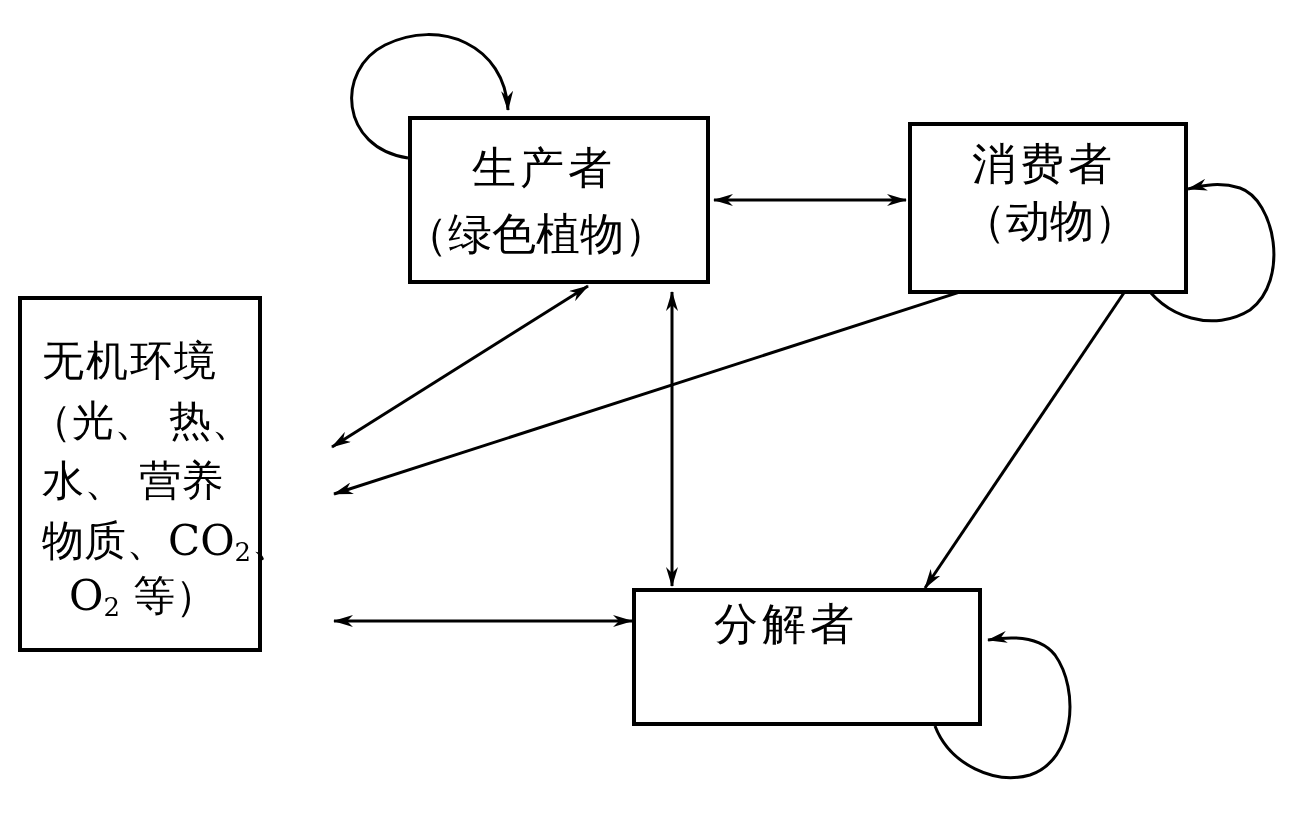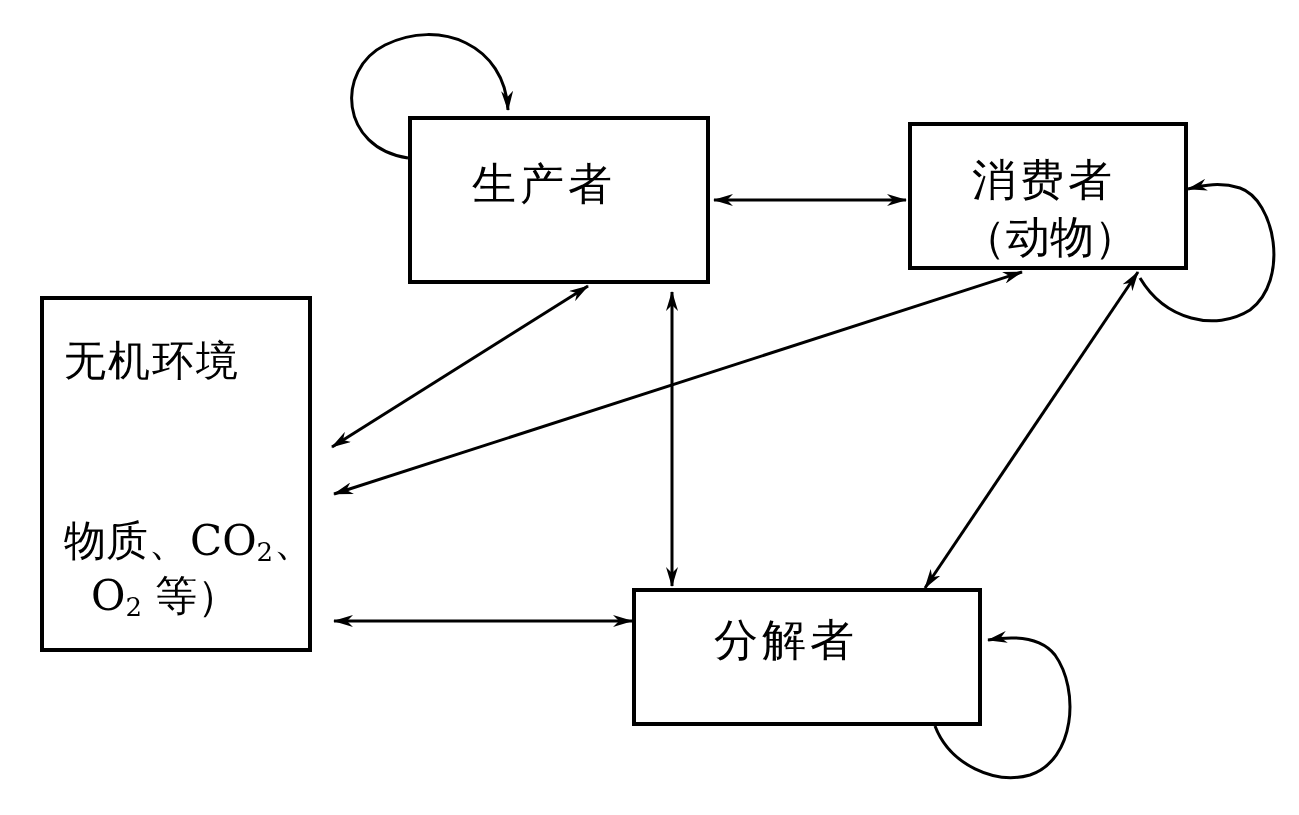--- a/index.html
+++ b/index.html
@@ -1,20 +1,20 @@
 <!DOCTYPE html>
 <html><head>
   <meta charset="utf-8">
   <style>
     html, body { margin: 0; padding: 0; background: #ffffff; }
     body { width: 1299px; height: 815px; position: relative; overflow: hidden;
            font-family: "DejaVu Serif", "Liberation Serif", serif; color: #000; }
     svg.links { position: absolute; left: 0; top: 0; width: 1299px; height: 815px; }
     .node { position: absolute; border: 4px solid #000; box-sizing: border-box; background: #fff; }
-    .label { position: absolute; white-space: nowrap; font-size: 44px; line-height: 1; color: #000; margin-top: 16px; }
+    .label { position: absolute; white-space: nowrap; font-size: 44px; line-height: 1; color: #000; }
     .env-line { position: absolute; left: 20px; font-size: 42px; line-height: 1; white-space: nowrap; }
     sub { font-size: 26px; vertical-align: -6px; }
   </style>
 </head>
 <body>
 
 <svg class="links" xmlns="http://www.w3.org/2000/svg">
   <defs>
     <marker id="ah" viewBox="0 0 20 12" refX="19" refY="6" markerWidth="20" markerHeight="12" markerUnits="userSpaceOnUse" orient="auto-start-reverse">
       <path d="M0,0 L20,6 L0,12 L6,6 Z" fill="#000"></path>
@@ -28,28 +28,31 @@
     <line x1="1138" y1="272" x2="925" y2="588" marker-start="url(#ah)" marker-end="url(#ah)"></line>
     <line x1="334" y1="621" x2="632" y2="621" marker-start="url(#ah)" marker-end="url(#ah)"></line>
     <path d="M408,158 C340,148 335,70 385,45 C440,18 505,45 508,110" marker-end="url(#ah)"></path>
     <path d="M1140,278 C1165,320 1215,332 1250,310 C1290,280 1275,200 1240,188 C1220,182 1205,185 1188,189" marker-end="url(#ah)"></path>
     <path d="M935,726 C950,765 995,785 1030,775 C1075,760 1080,690 1055,655 C1040,636 1012,636 988,640" marker-end="url(#ah)"></path>
   </g>
 </svg>
 
 <div class="node" style="left:408px; top:116px; width:302px; height:168px;">
   <span class="label" style="left:60px; top:26px; letter-spacing:4px;">生产者</span>
+  <span class="label" style="left:-8px; top:92px;">（绿色植物）</span>
 </div>
 
-<div class="node" style="left:908px; top:122px; width:280px; height:148px;">
+<div class="node" style="left:908px; top:122px; width:280px; height:172px;">
   <span class="label" style="left:60px; top:16px; letter-spacing:4px;">消费者</span>
   <span class="label" style="left:50px; top:76px;font-family:Liberation Mono, monospace;">（动物）</span>
 </div>
 
 <div class="node" style="left:632px; top:588px; width:350px; height:138px;">
   <span class="label" style="left:78px; top:10px; letter-spacing:4px;">分解者</span>
 </div>
 
-<div class="node" style="left:40px; top:296px; width:272px; height:356px;">
+<div class="node" style="left:18px; top:296px; width:244px; height:356px;">
   <span class="env-line" style="top:40px; letter-spacing:2px;">无机环境</span>
+  <span class="env-line" style="top:100px; left:8px;">（光、 热、</span>
+  <span class="env-line" style="top:160px;">水、 营养</span>
   <span class="env-line" style="top:220px;"><span>物质、CO</span><sub>2</sub><span>、</span></span>
   <span class="env-line" style="top:275px;margin-left:27px;"><span>O</span><sub>2</sub><span> 等）</span></span>
 </div>
 
 </body></html>

